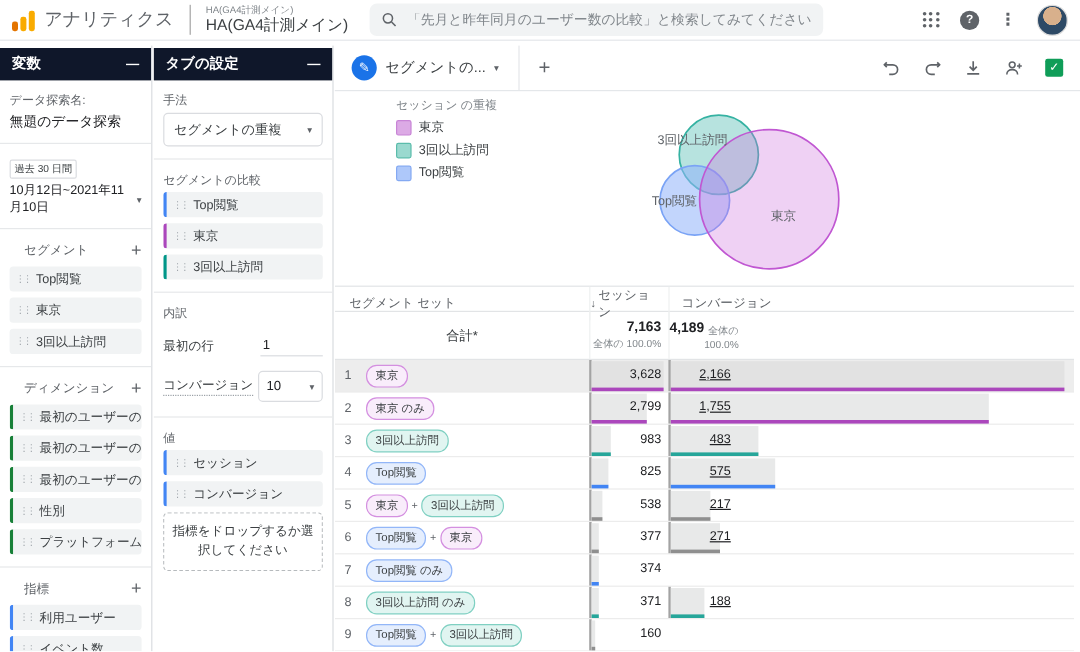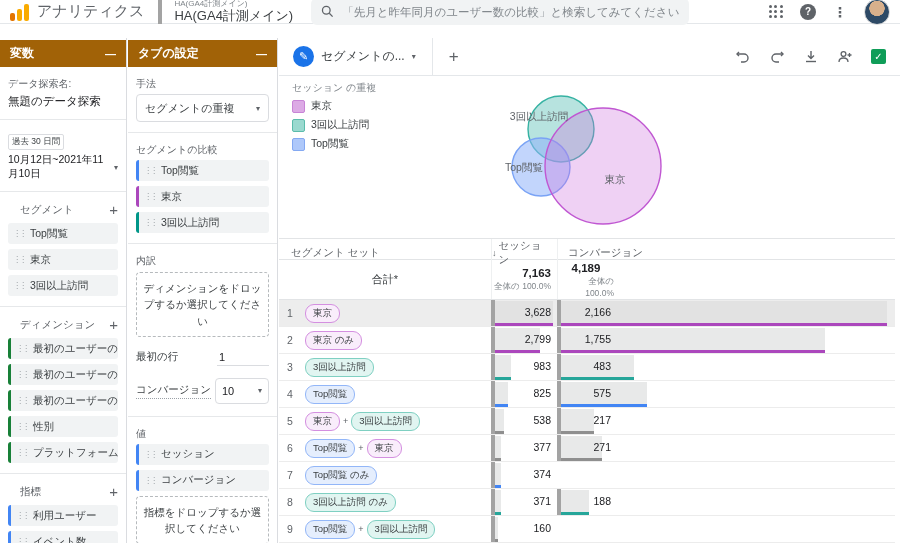--- a/index.html
+++ b/index.html
@@ -1,46 +1,46 @@
 <!DOCTYPE html>
 <html><head>
 <meta charset="utf-8">
 <style>
   * { margin:0; padding:0; box-sizing:border-box; }
   html,body { width:900px; height:543px; overflow:hidden; }
   body { font-family:"Liberation Sans","DejaVu Sans",sans-serif; background:#fff; color:#202124; }
   .app { position:relative; width:900px; height:543px; overflow:hidden; background:#fff; }
 
   
-  .appbar { position:absolute; top:0; left:0; right:0; height:24px; background:#fff; display:flex; align-items:center; padding:0 10px 0 10px; border-bottom:1px solid #e4e7ea; z-index:5;}
+  .appbar { position:absolute; top:0; left:0; right:0; height:34px; background:#fff; display:flex; align-items:center; padding:0 10px 0 10px; border-bottom:1px solid #e4e7ea; z-index:5;}
   .ga-logo { display:flex; align-items:flex-end; gap:2px; height:18px; margin-right:8px; }
   .ga-logo i { display:block; width:5px; background:#f9ab00; border-radius:2px; }
   .ga-logo i:nth-child(1){height:8px; background:#e37400;}
   .ga-logo i:nth-child(2){height:12px;}
   .ga-logo i:nth-child(3){height:17px;}
   .product-name { font-size:15px; color:#5f6368; margin-right:14px; white-space:nowrap; }
-  .prop { border-left:4px solid #a3a3a3; padding-left:12px; line-height:1.15; }
+  .prop { border-left:1px solid #a3a3a3; padding-left:12px; line-height:1.15; }
   .prop-small { font-size:8px; color:#80868b; }
   .prop-large { font-size:13px; color:#3c4043; }
   .searchbox { margin-left:18px; width:378px; height:27px; background:#f1f3f4; border-radius:6px; display:flex; align-items:center; padding:0 10px; gap:8px; }
   .searchbox input { border:none; outline:none; background:transparent; width:100%; font-size:11.5px; color:#5f6368; font-family:inherit; }
   .searchbox input::placeholder { color:#80868b; }
   .mag { width:13px; height:13px; flex:none; }
   .appbar-right { margin-left:auto; display:flex; align-items:center; gap:17px; }
   .apps-grid { width:14px; height:14px; display:grid; grid-template-columns:repeat(3,1fr); gap:2px; }
   .apps-grid i { width:3px; height:3px; background:#5f6368; border-radius:50%; }
   .help-circle { width:16px; height:16px; border-radius:50%; background:#5f6368; color:#fff; font-size:10px; font-weight:bold; display:flex; align-items:center; justify-content:center; }
   .overflow-dots { color:#5f6368; font-size:14px; font-weight:bold; }
   .avatar { width:26px; height:26px; border-radius:50%; background:radial-gradient(circle at 50% 35%, #d8b08c 0 38%, #2e4a66 40%); border:1px solid #ddd; }
 
   
   .panel { position:absolute; top:38px; bottom:0; background:#fff; overflow:hidden; }
   .panel1 { left:0; width:127px; border-right:1px solid #dadce0; }
   .panel2 { left:128px; width:150px; border-right:1px solid #dadce0; }
-  .panel-header { height:27px; margin-top:2px; background:#a16207; color:#fff; display:flex; align-items:center; justify-content:space-between; padding:0 10px; font-size:12px; font-weight:bold; }
+  .panel-header { height:27px; margin-top:2px; background:#0f172a; color:#fff; display:flex; align-items:center; justify-content:space-between; padding:0 10px; font-size:12px; font-weight:bold; }
   .panel-min { font-size:11px; color:#fff; cursor:pointer; }
   .panel-body { padding:10px 8px 0 8px; }
   .lbl { font-size:10px; color:#5f6368; margin-bottom:3px; }
   .val { font-size:11.5px; color:#202124; }
   .divider { border-top:1px solid #e6e8ea; margin:10px -8px; }
   .date-badge { display:inline-block; font-size:8.5px; color:#3c4043; border:1px solid #dadce0; border-radius:2px; padding:1px 3px; margin-bottom:3px; }
   .date-row { font-size:10.5px; color:#202124; display:flex; align-items:center; gap:4px; }
   .caret { font-size:8px; color:#5f6368; }
   .sec-head { display:flex; align-items:center; justify-content:space-between; margin:2px 0 6px 12px; }
   .sec-label { font-size:10.5px; color:#5f6368; }
@@ -61,21 +61,21 @@
   .main { position:absolute; left:279px; top:38px; right:0; bottom:0; background:#fff; }
   .toolbar { height:38px; border-bottom:1px solid #e4e7ea; display:flex; align-items:center; padding:0 14px; }
   .tabchip { display:flex; align-items:center; gap:7px; padding-right:16px; border-right:1px solid #e4e7ea; height:100%; cursor:pointer; }
   .pencil-circle { width:21px; height:21px; border-radius:50%; background:#1a73e8; color:#fff; font-size:11px; display:flex; align-items:center; justify-content:center; }
   .tab-label { font-size:12px; color:#3c4043; }
   .tab-add { font-size:17px; color:#5f6368; padding:0 16px; cursor:pointer; }
   .toolbar-icons { margin-left:auto; display:flex; align-items:center; gap:18px; }
   .ticon { width:16px; height:16px; color:#5f6368; cursor:pointer; }
   .sheets-icon { width:15px; height:15px; background:#0f9d58; border-radius:2px; color:#fff; font-size:10px; display:flex; align-items:center; justify-content:center; font-weight:bold; }
 
-  .canvas { position:absolute; top:38px; left:0; right:0; bottom:0; overflow:hidden; }
+  .canvas { position:absolute; top:38px; left:0; right:0; bottom:0; overflow:hidden;padding-left:38px; }
   .venn-wrap { position:relative; height:162px; }
   .legend { position:absolute; left:13px; top:5px; z-index:2; }
   .legend-title { font-size:10px; color:#80868b; margin-bottom:4px; }
   .legend-item { display:flex; align-items:center; gap:6px; margin-bottom:5px; }
   .legend-swatch { width:13px; height:13px; border-radius:2px; border:1px solid rgba(0,0,0,0.15); }
   .legend-text { font-size:10.5px; color:#3c4043; }
   .venn-svg { position:absolute; left:0; top:0; }
   .venn-label { font-size:10.5px; fill:#5f6368; }
 
   
@@ -86,39 +86,39 @@
   .h-seg { padding-left:12px; }
   .h-sess { justify-content:flex-end; padding-right:6px; border-left:1px solid #eef0f1; }
   .h-conv { padding-left:10px; border-left:1px solid #eef0f1; }
   .sort-arrow { font-size:9px; margin-right:2px; color:#5f6368; }
   .total-row { height:40px; border-bottom:1px solid #e2e4e6; }
   .total-label { display:flex; align-items:center; justify-content:center; font-size:11px; color:#3c4043; }
   .tot-cell { display:flex; flex-direction:column; align-items:flex-end; justify-content:center; padding-right:6px; border-left:1px solid #eef0f1; }
   .tot-cell.conv { align-items:flex-start; padding-left:0; }
   .tot-num { font-size:11.5px; font-weight:bold; color:#202124; }
   .tot-sub { font-size:8.5px; color:#80868b; margin-top:2px; }
-  .conv-box { width:56px; text-align:right; display:flex; flex-direction:column; align-items:center; }
+  .conv-box { width:56px; text-align:right; display:flex; flex-direction:row; align-items:flex-start; }
   .drow { height:27px; border-bottom:1px solid #ececec; }
   .drow.hl { background:#ededed; }
   .seg-cell { display:flex; align-items:center; padding-left:8px; overflow:hidden; }
   .rank { width:18px; flex:none; font-size:10.5px; color:#5f6368; }
   .tchip { font-size:9.5px; padding:2px 7px; border-radius:9px; border:1px solid; white-space:nowrap; }
   .tchip.c-tokyo { background:#f9edfb; border-color:#d48fe0; color:#3c4043; }
   .tchip.c-visits { background:#e1f5f1; border-color:#7fd0c2; color:#3c4043; }
   .tchip.c-top { background:#e5eefd; border-color:#92b6f8; color:#3c4043; }
   .plus-sep { font-size:9px; color:#5f6368; margin:0 3px; }
-  .m-cell { position:relative; border-left:4px solid #a3a3a3; }
+  .m-cell { position:relative; border-left:2px solid #a3a3a3; }
   .m-cell .bar { position:absolute; left:0; top:1px; bottom:0; background:#e8e9e9; border-bottom:3px solid transparent; }
   .drow.hl .bar { background:#e2e2e2; }
   .bar.u-tokyo { border-bottom-color:#ab47bc; }
   .bar.u-visits { border-bottom-color:#26a69a; }
   .bar.u-top { border-bottom-color:#4285f4; }
   .bar.u-combo { border-bottom-color:#8f8f8f; }
   .sess-num { position:absolute; right:6px; top:0; bottom:3px; display:flex; align-items:center; font-size:10.5px; color:#202124; }
-  .conv-num { position:absolute; left:0; width:50px; top:0; bottom:3px; display:flex; align-items:center; justify-content:flex-end; font-size:10.5px; color:#202124; }
+  .conv-num { position:absolute; left:0; width:50px; top:0; bottom:3px; display:flex; align-items:center; justify-content:flex-end; font-size:10.5px; color:#202124;text-decoration:underline; }
 </style>
 </head>
 <body>
 
 <div class="app">
 
   <div class="appbar">
     <div class="ga-logo">
         <i></i>
         <i></i>
@@ -254,21 +254,20 @@
             <span class="drag">⋮⋮</span>
             <span>東京</span>
           </div>
           <div class="chip" style="border-left: 3px solid rgb(0, 150, 136);">
             <span class="drag">⋮⋮</span>
             <span>3回以上訪問</span>
           </div>
         </div>
       <div class="divider"></div>
       <div class="lbl">内訳</div>
-      <div class="dropzone">ディメンションをドロップするか選択してください</div>
       <div class="formrow">
         <span class="flabel">最初の行</span>
         <span class="num-input">1</span>
       </div>
       <div class="formrow">
         <span class="flabel dotted">コンバージョン</span>
         <span class="mini-select">
           <span>10</span>
           <span class="caret">▾</span>
         </span>

